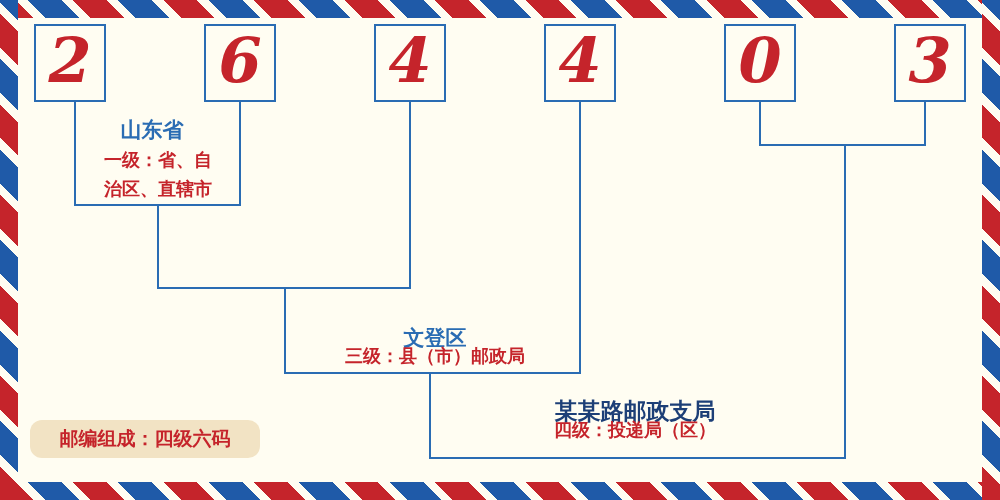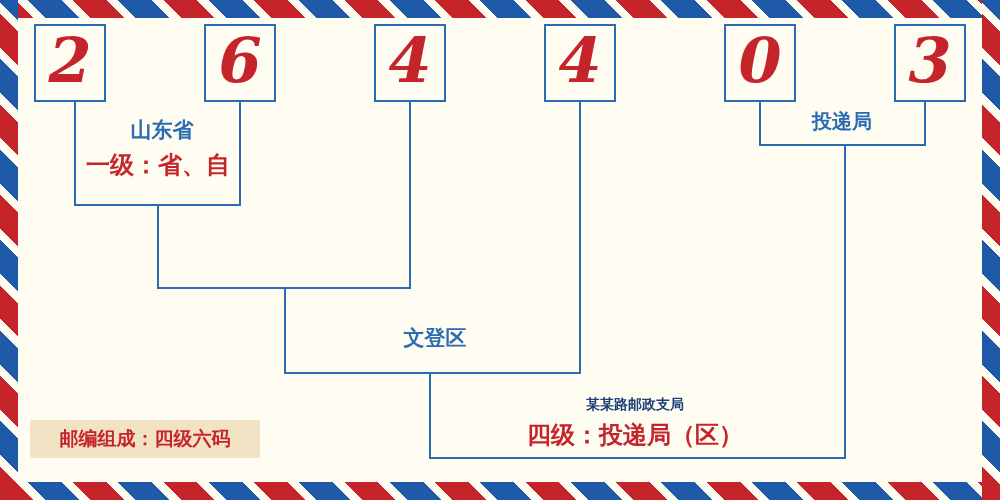--- a/index.html
+++ b/index.html
@@ -65,35 +65,35 @@
     position: absolute;
     color: #2a6cb3;
     font-weight: bold;
     font-size: 21px;
     text-align: center;
   }
   .lbl-desc {
     position: absolute;
     color: #c5242b;
     font-weight: bold;
-    font-size: 24px;
+    font-size: 18px;
     text-align: center;
     line-height: 1.6;
   }
   .lbl-name.dark { color: #1d3f77; }
 
   
   .footer-box {
     position: absolute;
     left: 30px;
     top: 420px;
     width: 230px;
     height: 38px;
     background: #f2e3c4;
-    border-radius: 3px;
+    border-radius: 12px;
     display: flex;
     align-items: center;
     justify-content: center;
   }
   .footer-box span {
     color: #c5242b;
     font-weight: bold;
     font-size: 19px;
   }
 </style>
@@ -139,30 +139,31 @@
   <div class="line v" style="left:579px; top:102px; height:272px"></div>
 
   <div class="line v" style="left:429px; top:372px; height:87px"></div>
   <div class="line h" style="left:429px; top:457px; width:417px"></div>
   <div class="line v" style="left:844px; top:144px; height:315px"></div>
 
   <div class="line v" style="left:759px; top:102px; height:44px"></div>
   <div class="line h" style="left:759px; top:144px; width:167px"></div>
   <div class="line v" style="left:924px; top:102px; height:44px"></div>
 
-  <div class="lbl-name" style="left:102px; top:116px; width:120px">山东省</div>
+  <div class="lbl-name" style="left:92px; top:116px; width:120px">山东省</div>
   <div class="lbl-desc" style="left:70px; top:146px; width:176px">
     <span>一级：省、自</span><br>
+    <span>治区、直辖市</span>
   </div>
 
 
   <div class="lbl-name" style="left:375px; top:324px; width:120px">文登区</div>
+  <div class="lbl-desc" style="left:320px; top:342px; width:230px">三级：县（市）邮政局</div>
 
-  <div class="lbl-name dark" style="left:520px; top:396px; width:230px; font-size:14px">某某路邮政支局</div>
+  <div class="lbl-name dark" style="left:520px; top:396px; width:230px; font-size:23px">某某路邮政支局</div>
   <div class="lbl-desc" style="left:520px; top:416px; width:230px">四级：投递局（区）</div>
 
-  <div class="lbl-name" style="left:782px; top:108px; width:120px; font-size:20px">投递局</div>
 
   <div class="footer-box">
     <span>邮编组成：四级六码</span>
   </div>
 
 </div>
 
 </body></html>

